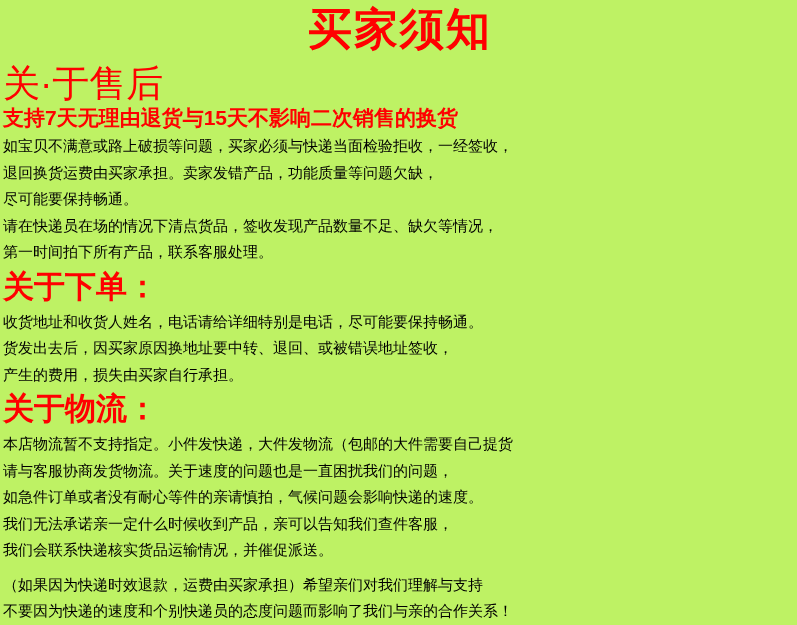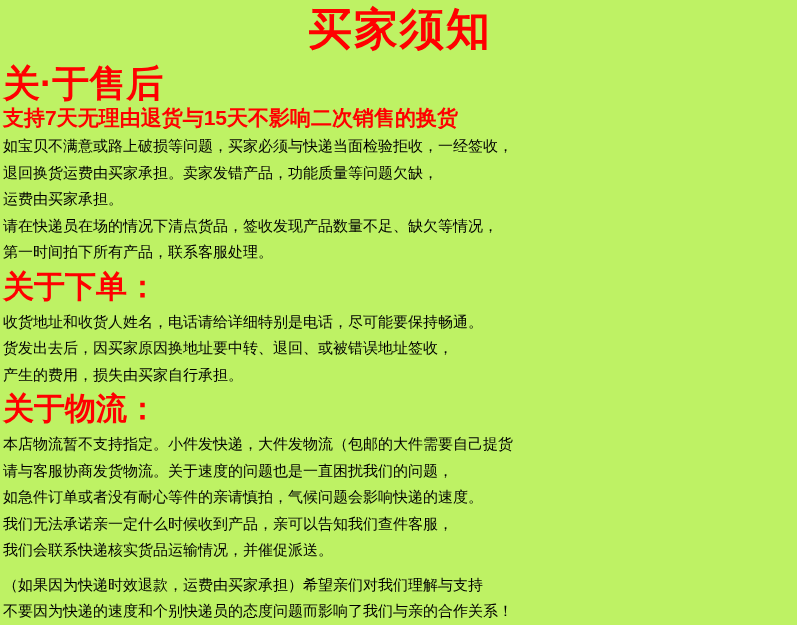--- a/index.html
+++ b/index.html
@@ -30,21 +30,21 @@
     line-height: 50px;
     font-weight: bold;
     letter-spacing: 2px;
     white-space: nowrap;
   }
   .heading-lg {
     margin: 10px 0 0 0;
     color: #ff0000;
     font-size: 37px;
     line-height: 40px;
-    font-weight: bold;
+    font-weight: normal;
     white-space: nowrap;
   }
   .highlight {
     margin: 2px 16px 3px 0;
     color: #ff0000;
     font-size: 21px;
     line-height: 24px;
     font-weight: bold;
     white-space: nowrap;
   }
@@ -74,21 +74,21 @@
 
 <div class="page">
 
   <h1 class="title">买家须知</h1>
 
   <section>
     <h2 class="heading-lg">关·于售后</h2>
     <p class="highlight">支持7天无理由退货与15天不影响二次销售的换货</p>
     <p class="line">如宝贝不满意或路上破损等问题，买家必须与快递当面检验拒收，一经签收，</p>
     <p class="line">退回换货运费由买家承担。卖家发错产品，功能质量等问题欠缺，</p>
-    <p class="line">运费由买家承担。</p>
+    <p class="line">尽可能要保持畅通。</p>
     <p class="line">请在快递员在场的情况下清点货品，签收发现产品数量不足、缺欠等情况，</p>
     <p class="line">第一时间拍下所有产品，联系客服处理。</p>
   </section>
 
   <section>
     <h2 class="heading-md">关于下单：</h2>
     <p class="line">收货地址和收货人姓名，电话请给详细特别是电话，尽可能要保持畅通。</p>
     <p class="line">货发出去后，因买家原因换地址要中转、退回、或被错误地址签收，</p>
     <p class="line">产生的费用，损失由买家自行承担。</p>
   </section>

